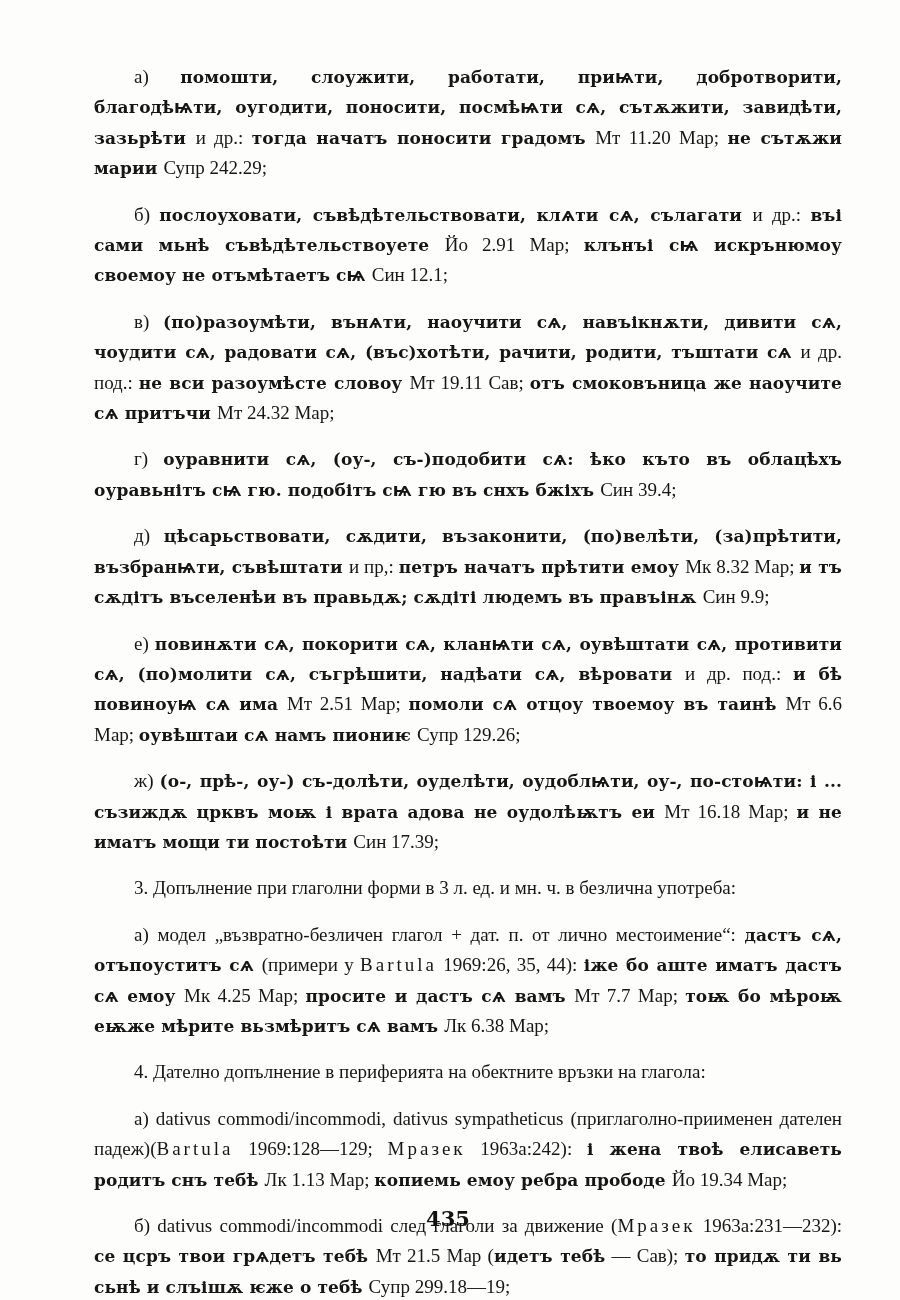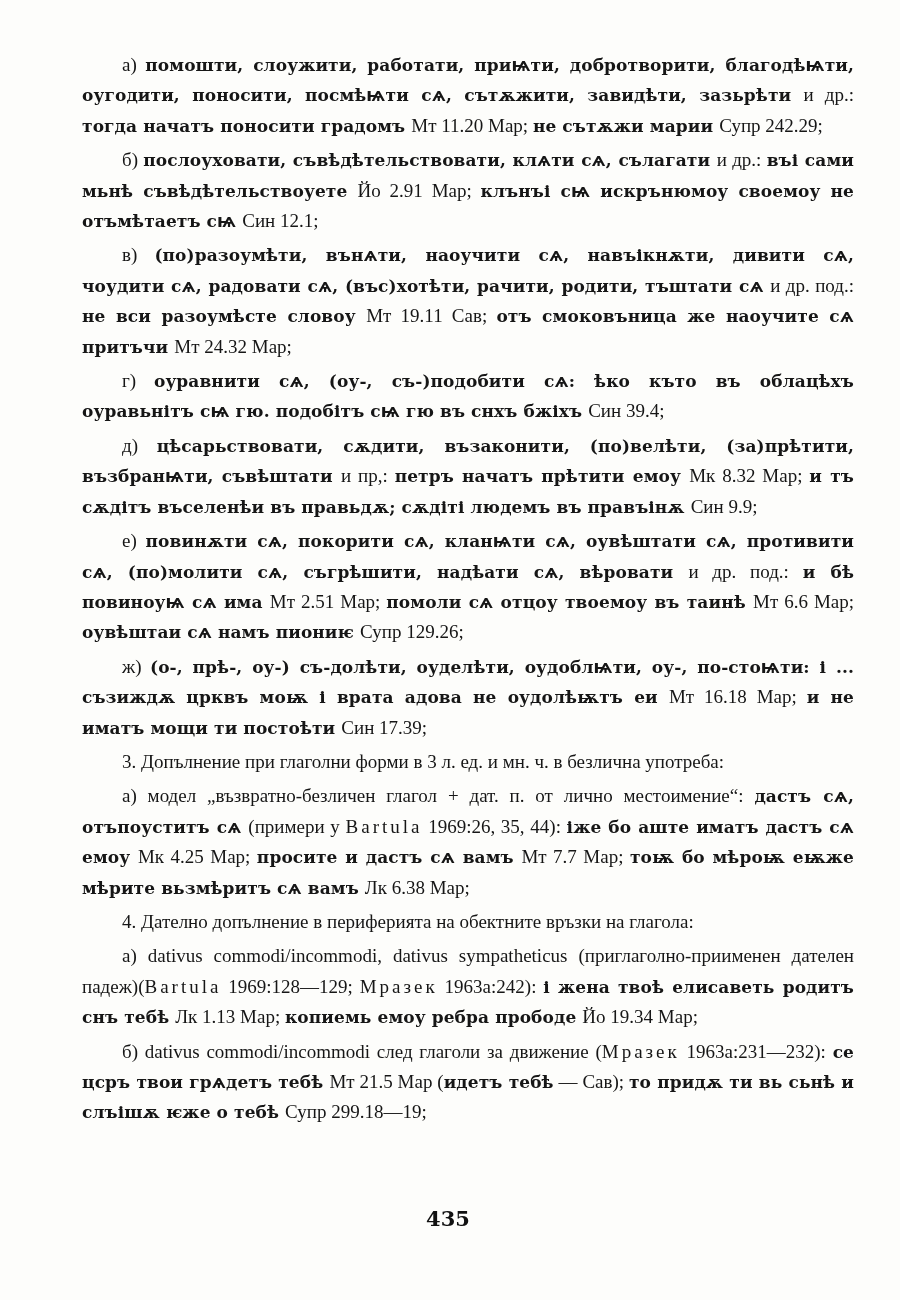--- a/index.html
+++ b/index.html
@@ -11,21 +11,21 @@
   .page{
     position:relative;
     width:900px;height:1300px;
     background:#fdfdfb;
     box-sizing:border-box;
     padding:46px 42px 0 78px;
     overflow:hidden;
     color:#161616;
   }
   .text-block p.para{
-    margin:4px;
+    margin:16px;
     text-align:justify;
     text-indent:40px;
     font-size:19px;
     line-height:30.4px;
     color:#161616;
   }
   
   .seg-m{ font-family:"Liberation Serif",serif; }
   
   .seg-o{

